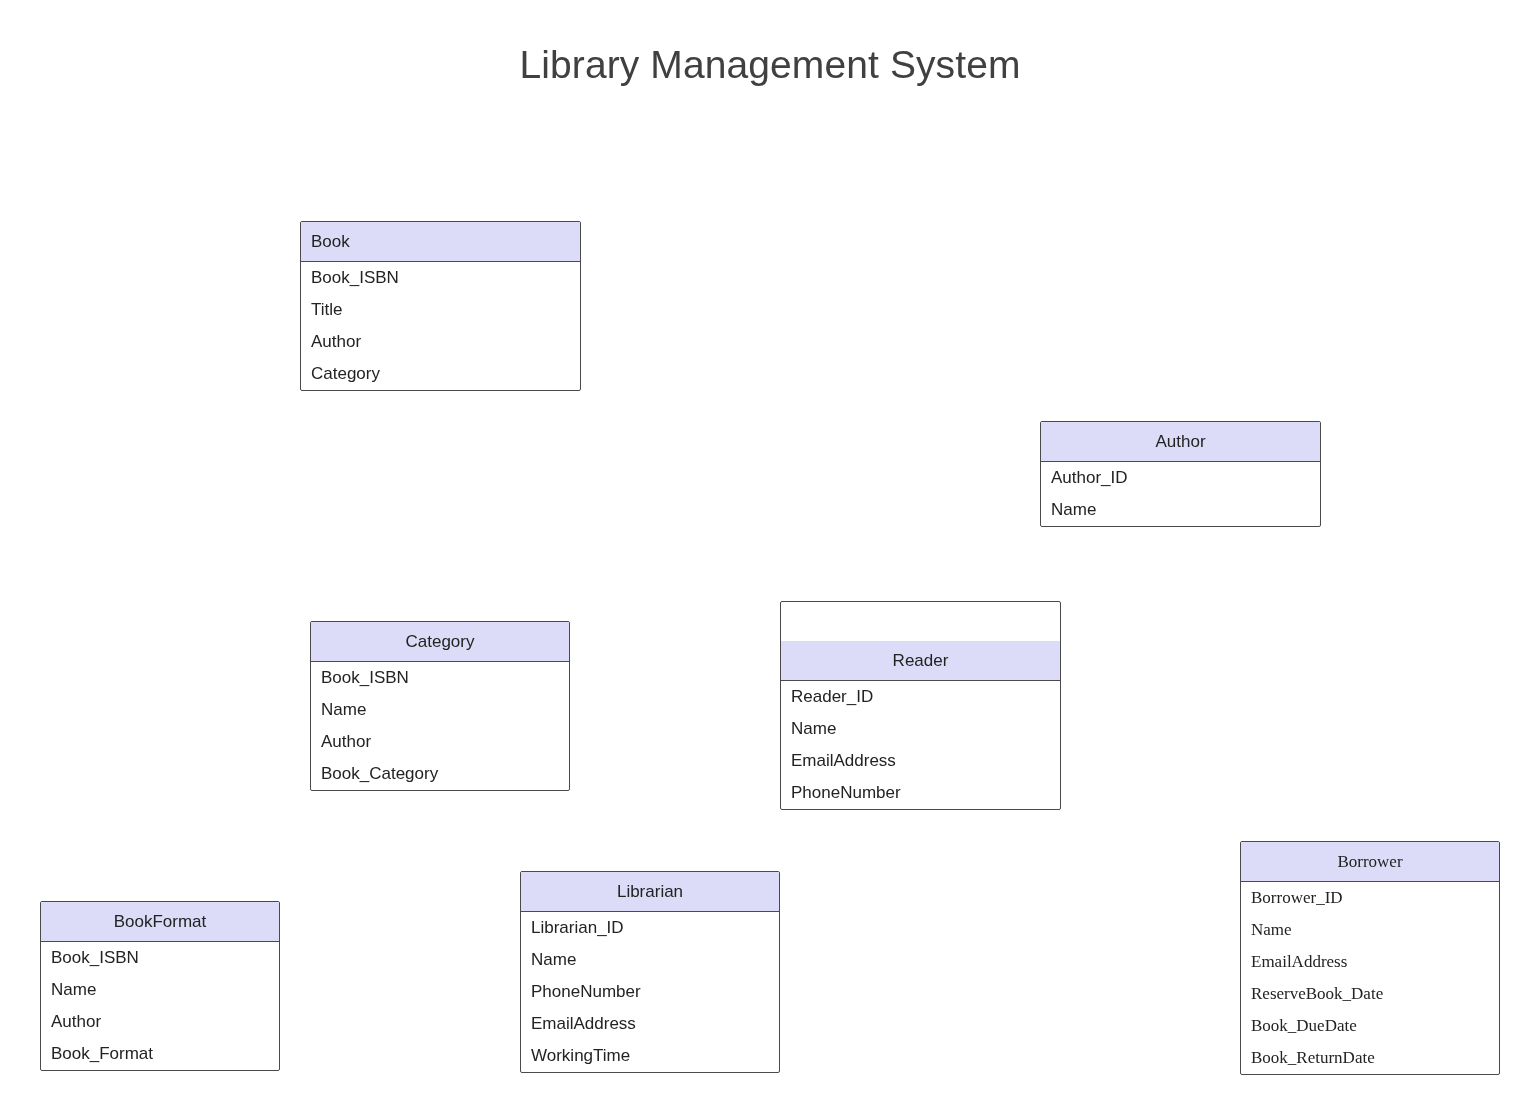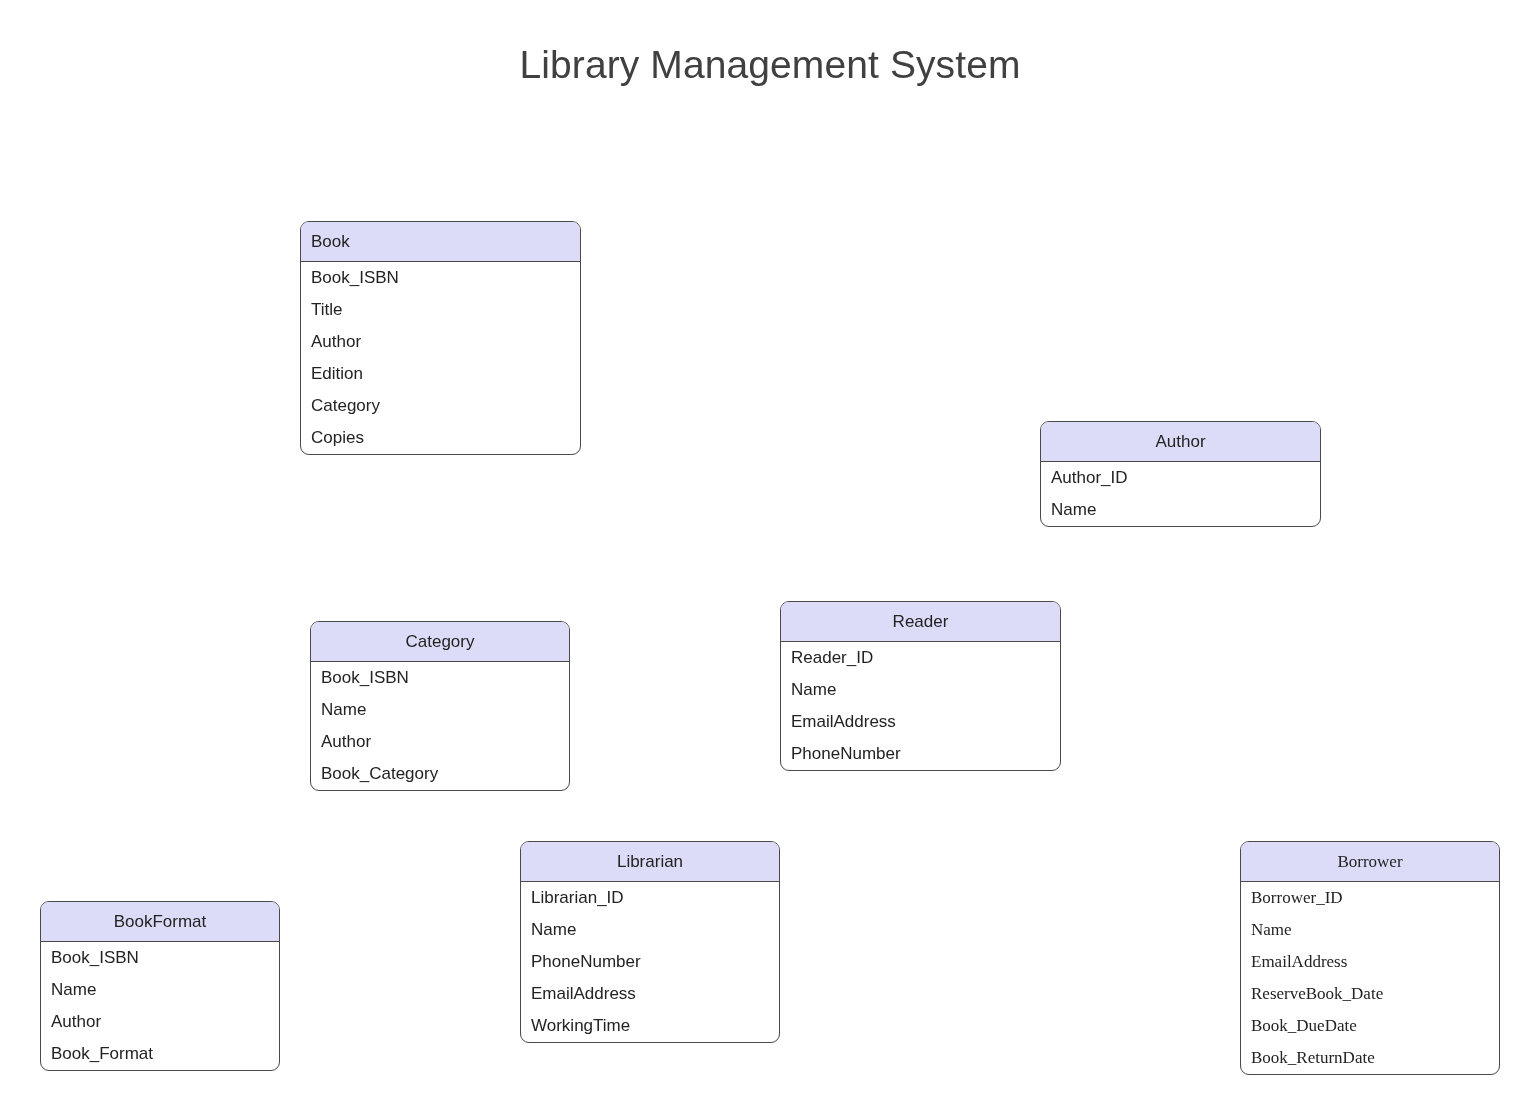--- a/index.html
+++ b/index.html
@@ -35,21 +35,21 @@
     letter-spacing: 0.1px;
     line-height: 1.1;
     white-space: nowrap;
   }
 
   .entity {
     position: absolute;
     box-sizing: border-box;
     background: #ffffff;
     border: 1.2px solid #4a4a4a;
-    border-radius: 9px;
+    border-radius: 2px;
     overflow: hidden;
   }
 
   .entity-header {
     box-sizing: border-box;
     height: 40px;
     line-height: 39px;
     background: #dcdcf8;
     border-bottom: 1.2px solid #4a4a4a;
     font-size: 17px;
@@ -85,51 +85,49 @@
 
   <div class="diagram-title" style="color: #404040;">Library Management System</div>
 
   <div id="entities-layer">
       <div class="entity" style="left: 300px; top: 221px; width: 281px; border-color: rgb(74, 74, 74);">
         <div class="entity-header align-left" style="background: rgb(220, 220, 248); border-bottom-color: rgb(74, 74, 74); color: rgb(35, 35, 35);">Book</div>
         <div class="entity-body">
           <div class="attr-row" style="color: rgb(35, 35, 35);">Book_ISBN</div>
           <div class="attr-row" style="color: rgb(35, 35, 35);">Title</div>
           <div class="attr-row" style="color: rgb(35, 35, 35);">Author</div>
-          <div class="attr-row" style="color: rgb(35, 35, 35);">Edition</div>
           <div class="attr-row" style="color: rgb(35, 35, 35);">Category</div>
-          <div class="attr-row" style="color: rgb(35, 35, 35);">Copies</div>
         </div>
       </div>
       <div class="entity" style="left: 1040px; top: 421px; width: 281px; border-color: rgb(74, 74, 74);">
         <div class="entity-header" style="background: rgb(220, 220, 248); border-bottom-color: rgb(74, 74, 74); color: rgb(35, 35, 35);">Author</div>
         <div class="entity-body">
           <div class="attr-row" style="color: rgb(35, 35, 35);">Author_ID</div>
           <div class="attr-row" style="color: rgb(35, 35, 35);">Name</div>
         </div>
       </div>
       <div class="entity" style="left: 310px; top: 621px; width: 260px; border-color: rgb(74, 74, 74);">
         <div class="entity-header" style="background: rgb(220, 220, 248); border-bottom-color: rgb(74, 74, 74); color: rgb(35, 35, 35);">Category</div>
         <div class="entity-body">
           <div class="attr-row" style="color: rgb(35, 35, 35);">Book_ISBN</div>
           <div class="attr-row" style="color: rgb(35, 35, 35);">Name</div>
           <div class="attr-row" style="color: rgb(35, 35, 35);">Author</div>
           <div class="attr-row" style="color: rgb(35, 35, 35);">Book_Category</div>
         </div>
       </div>
       <div class="entity" style="left: 780px; top: 601px; width: 281px; border-color: rgb(74, 74, 74);">
-        <div class="entity-header" style="background: rgb(220, 220, 248); border-bottom-color: rgb(74, 74, 74); color: rgb(35, 35, 35);">Reader</div>
+        <div class="entity-header" style="background: rgb(220, 220, 248); border-bottom-color: rgb(74, 74, 74); color: rgb(35, 35, 35); margin-top: 39px;">Reader</div>
         <div class="entity-body">
           <div class="attr-row" style="color: rgb(35, 35, 35);">Reader_ID</div>
           <div class="attr-row" style="color: rgb(35, 35, 35);">Name</div>
           <div class="attr-row" style="color: rgb(35, 35, 35);">EmailAddress</div>
           <div class="attr-row" style="color: rgb(35, 35, 35);">PhoneNumber</div>
         </div>
       </div>
-      <div class="entity" style="left: 520px; top: 841px; width: 260px; border-color: rgb(74, 74, 74);">
+      <div class="entity" style="left: 520px; top: 871px; width: 260px; border-color: rgb(74, 74, 74);">
         <div class="entity-header" style="background: rgb(220, 220, 248); border-bottom-color: rgb(74, 74, 74); color: rgb(35, 35, 35);">Librarian</div>
         <div class="entity-body">
           <div class="attr-row" style="color: rgb(35, 35, 35);">Librarian_ID</div>
           <div class="attr-row" style="color: rgb(35, 35, 35);">Name</div>
           <div class="attr-row" style="color: rgb(35, 35, 35);">PhoneNumber</div>
           <div class="attr-row" style="color: rgb(35, 35, 35);">EmailAddress</div>
           <div class="attr-row" style="color: rgb(35, 35, 35);">WorkingTime</div>
         </div>
       </div>
       <div class="entity" style="left: 1240px; top: 841px; width: 260px; border-color: rgb(74, 74, 74); font-family: Liberation Serif, serif;">

